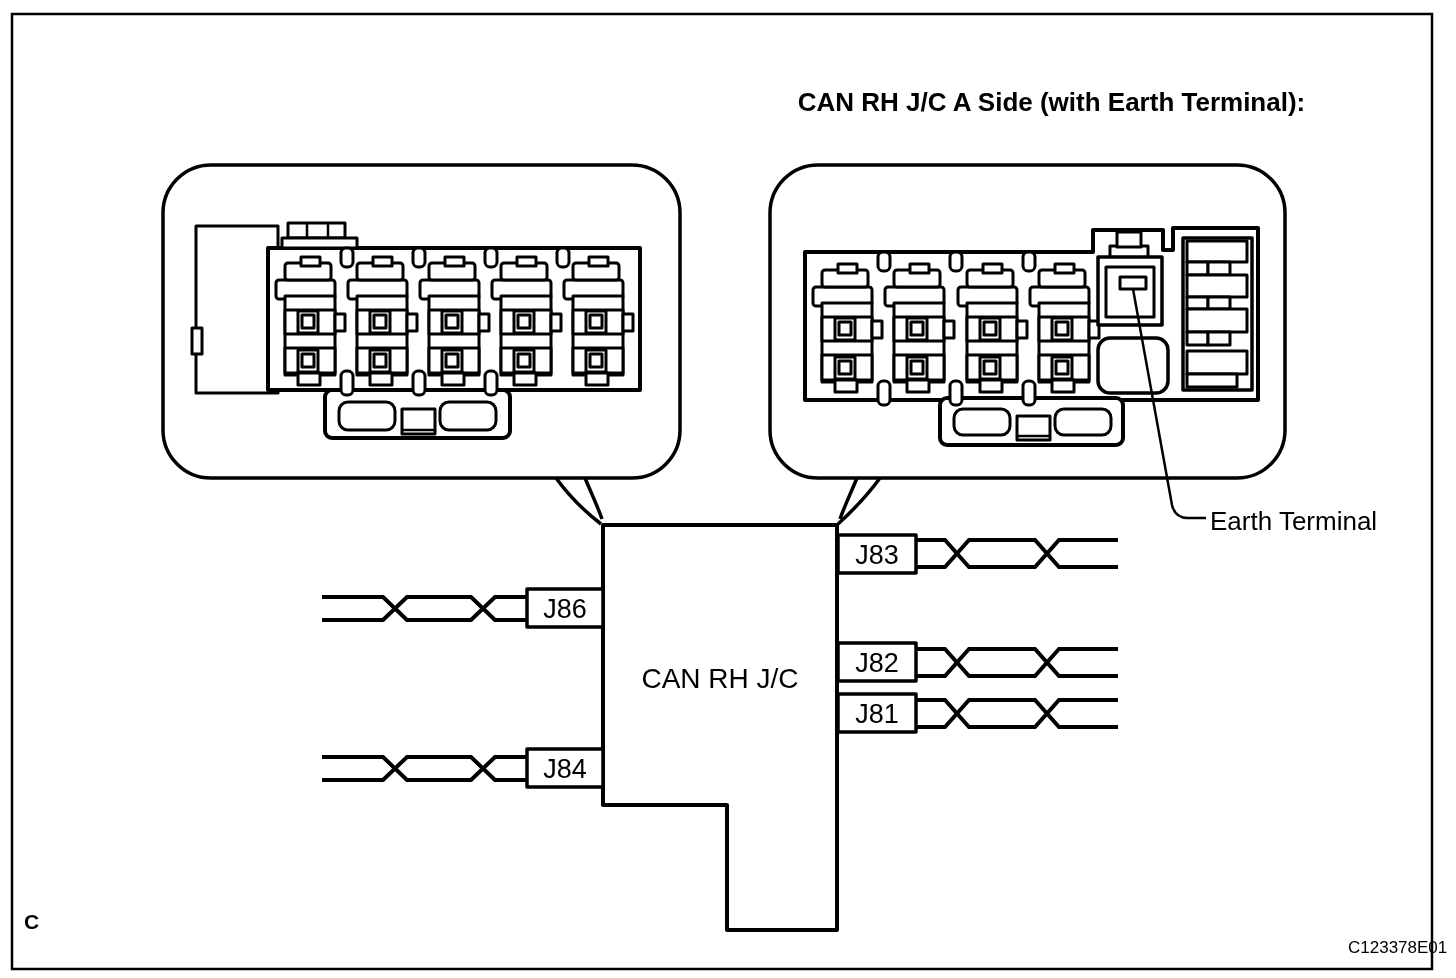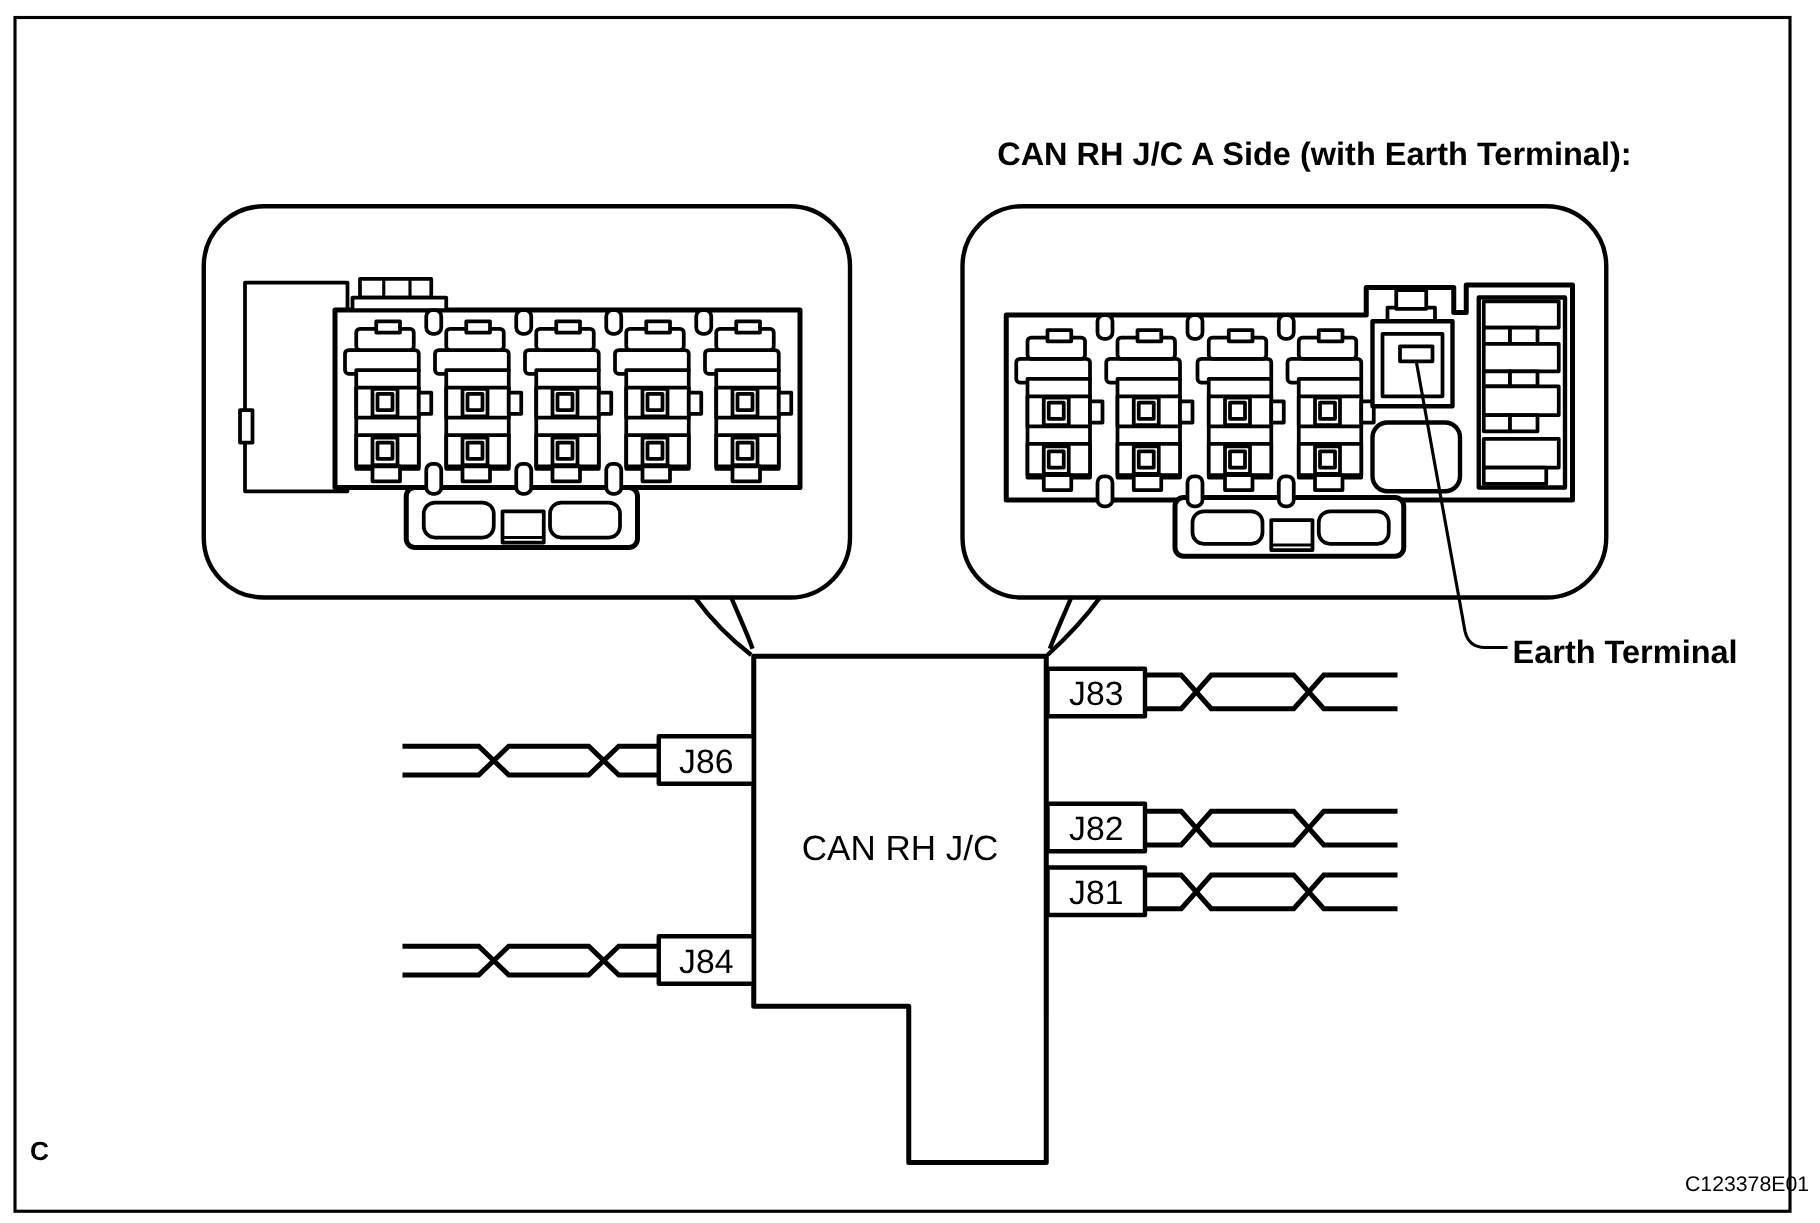--- a/index.html
+++ b/index.html
@@ -13,21 +13,21 @@
   .s35{fill:#fff;stroke:#000;stroke-width:3.5;stroke-linejoin:round;}
   .s3{fill:#fff;stroke:#000;stroke-width:3;stroke-linejoin:round;}
   .ln{fill:none;stroke:#000;}
   .w4{stroke-width:4;}
   .w35{stroke-width:3.5;}
   .w25{stroke-width:2.5;}
   .svgtxt{font-family:"Liberation Sans",sans-serif;font-size:27px;fill:#000;}
   .svgtxt-big{font-family:"Liberation Sans",sans-serif;font-size:28px;fill:#000;}
   .lbl{position:absolute;white-space:nowrap;}
   .title{font-size:26px;font-weight:700;text-align:center;}
-  .earth{font-size:26px;font-weight:700;}
+  .earth{font-size:26px;font-weight:400;}
   .corner{font-size:21px;font-weight:700;}
   .figcode{font-size:17px;font-weight:400;}
 </style>
 </head>
 <body>
 
 <div class="stage">
 
   <svg width="1456" height="978" viewBox="0 0 1456 978">
 
@@ -195,21 +195,21 @@
 
       <rect class="s35" x="838" y="643" width="78" height="38"></rect>
       <text class="svgtxt" x="877" y="672" text-anchor="middle">J82</text>
 
       <rect class="s35" x="838" y="694" width="78" height="38"></rect>
       <text class="svgtxt" x="877" y="723" text-anchor="middle">J81</text>
     </g>
   </svg>
 
 
-  <div class="lbl title" style="left:783px;top:87px;width:537px;margin-top:21px;">CAN RH J/C A Side (with Earth Terminal):</div>
+  <div class="lbl title" style="left:783px;top:87px;width:537px;">CAN RH J/C A Side (with Earth Terminal):</div>
 
   <div class="lbl earth" style="left:1210px;top:506px;">Earth Terminal</div>
 
   <div class="lbl corner" style="left:24px;top:910px;">C</div>
 
   <div class="lbl figcode" style="left:1348px;top:938px;">C123378E01</div>
 
 </div>
 
 </body></html>

